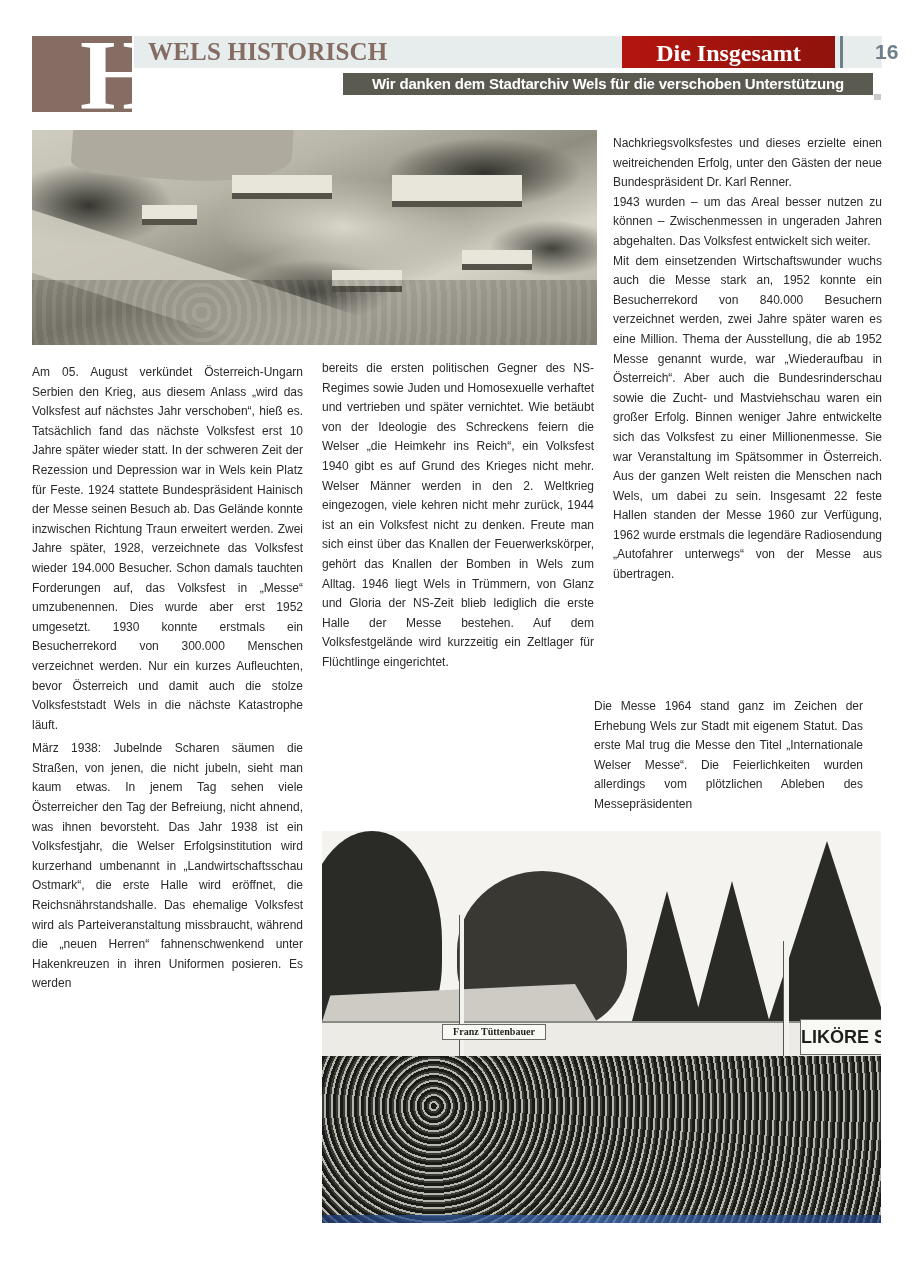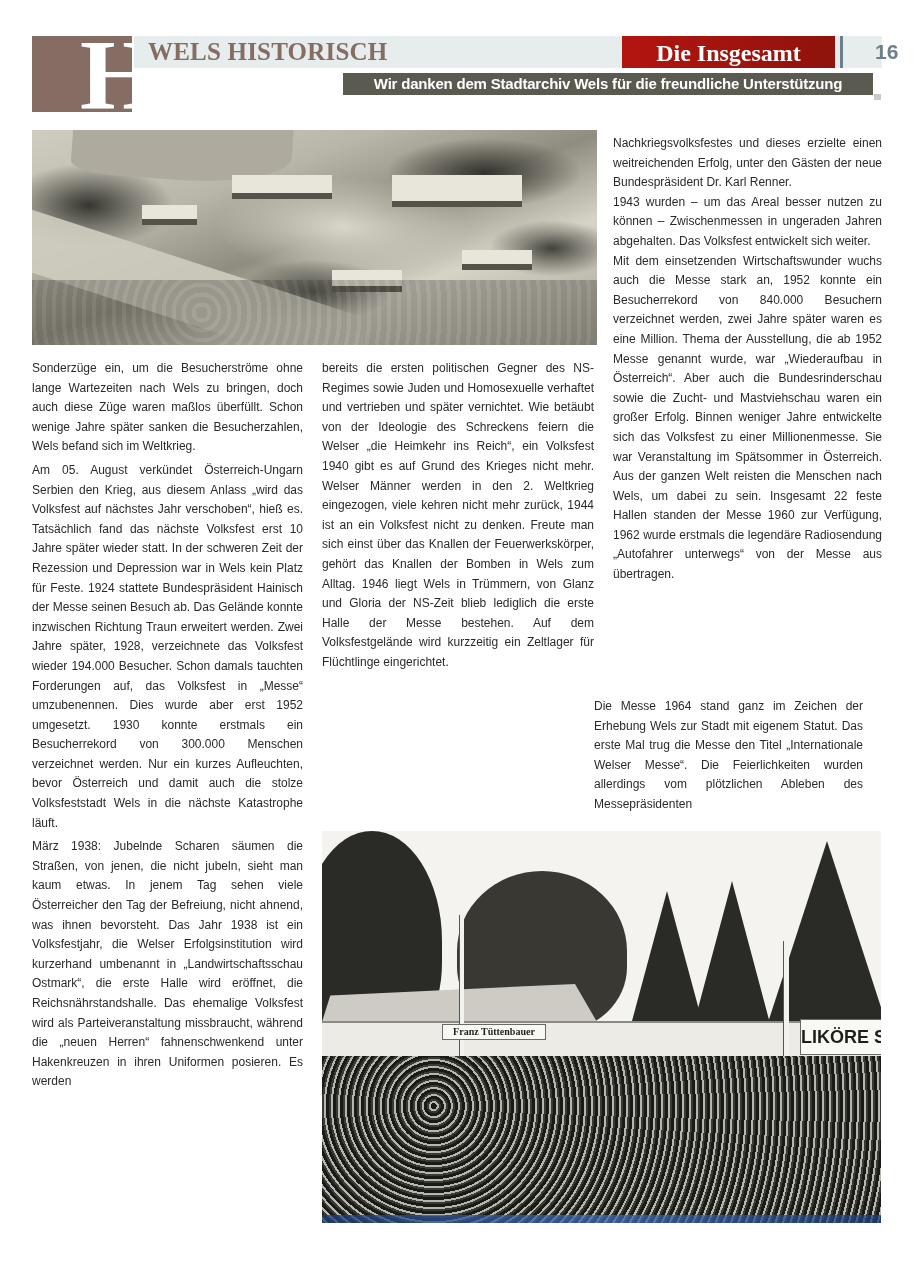--- a/index.html
+++ b/index.html
@@ -81,36 +81,35 @@
   <span class="logo-letter">H</span>
 </div>
 <div class="logo-rule"></div>
 <div class="header-band"></div>
 <div class="section-title">WELS HISTORISCH</div>
 <div class="brand-box"></div>
 <div class="brand-title">Die Insgesamt</div>
 <div class="page-divider"></div>
 <div class="page-number">16</div>
 <div class="thanks-bar"></div>
-<div class="thanks-text">Wir danken dem Stadtarchiv Wels für die freundliche Unterstützung</div>
+<div class="thanks-text">Wir danken dem Stadtarchiv Wels für die verschoben Unterstützung</div>
 <div class="corner-mark"></div>
 
 <div class="photo photo-aerial" title="Luftaufnahme des Messegeländes Wels">
   <div class="aerial-field"></div>
   <div class="aerial-river"></div>
   <div class="aerial-hall h1"></div>
   <div class="aerial-hall h2"></div>
   <div class="aerial-hall h3"></div>
   <div class="aerial-hall h4"></div>
   <div class="aerial-hall h5"></div>
   <div class="aerial-trees"></div>
 </div>
 
 <div class="col col-1">
-  <p>Sonderzüge ein, um die Besucherströme ohne lange Wartezeiten nach Wels zu bringen, doch auch diese Züge waren maßlos überfüllt. Schon wenige Jahre später sanken die Besucherzahlen, Wels befand sich im Weltkrieg.</p>
   <p class="gap">Am 05. August verkündet Österreich-Ungarn Serbien den Krieg, aus diesem Anlass „wird das Volksfest auf nächstes Jahr verschoben“, hieß es. Tatsächlich fand das nächste Volksfest erst 10 Jahre später wieder statt. In der schweren Zeit der Rezession und Depression war in Wels kein Platz für Feste. 1924 stattete Bundes­präsident Hainisch der Messe seinen Besuch ab. Das Gelände konnte inzwischen Richtung Traun erweitert werden. Zwei Jahre später, 1928, verzeichnete das Volksfest wieder 194.000 Besucher. Schon damals tauchten Forderungen auf, das Volksfest in „Messe“ umzubenennen. Dies wurde aber erst 1952 umgesetzt. 1930 konnte erstmals ein Besucherrekord von 300.000 Menschen verzeichnet werden. Nur ein kurzes Aufleuchten, bevor Österreich und damit auch die stolze Volksfeststadt Wels in die nächste Katas­trophe läuft.</p>
   <p class="gap">März 1938: Jubelnde Scharen säumen die Straßen, von jenen, die nicht jubeln, sieht man kaum etwas. In jenem Tag sehen viele Österreicher den Tag der Befreiung, nicht ahnend, was ihnen bevorsteht. Das Jahr 1938 ist ein Volksfestjahr, die Welser Erfolgsinstitution wird kurzerhand um­benannt in „Landwirtschaftsschau Ost­mark“, die erste Halle wird eröffnet, die Reichsnährstandshalle. Das ehemalige Volksfest wird als Parteiveranstaltung missbraucht, während die „neuen Herren“ fahnenschwenkend unter Hakenkreuzen in ihren Uniformen posieren. Es werden</p>
 </div>
 
 <div class="col col-2">
   <p>bereits die ersten politischen Gegner des NS-Regimes sowie Juden und Homo­sexuelle verhaftet und vertrieben und später vernichtet. Wie betäubt von der Ideologie des Schreckens feiern die Welser „die Heimkehr ins Reich“, ein Volksfest 1940 gibt es auf Grund des Krieges nicht mehr. Welser Männer werden in den 2. Weltkrieg eingezogen, viele kehren nicht mehr zurück, 1944 ist an ein Volksfest nicht zu denken. Freute man sich einst über das Knallen der Feuerwerkskörper, gehört das Knallen der Bomben in Wels zum Alltag. 1946 liegt Wels in Trümmern, von Glanz und Gloria der NS-Zeit blieb lediglich die erste Halle der Messe bestehen. Auf dem Volksfestgelände wird kurzzeitig ein Zeltlager für Flüchtlinge eingerichtet.</p>
 </div>
 
 <div class="col col-3">
   <p>Nachkriegsvolksfestes und dieses erzielte einen weitreichenden Erfolg, unter den Gästen der neue Bundespräsident Dr. Karl Renner.</p>

